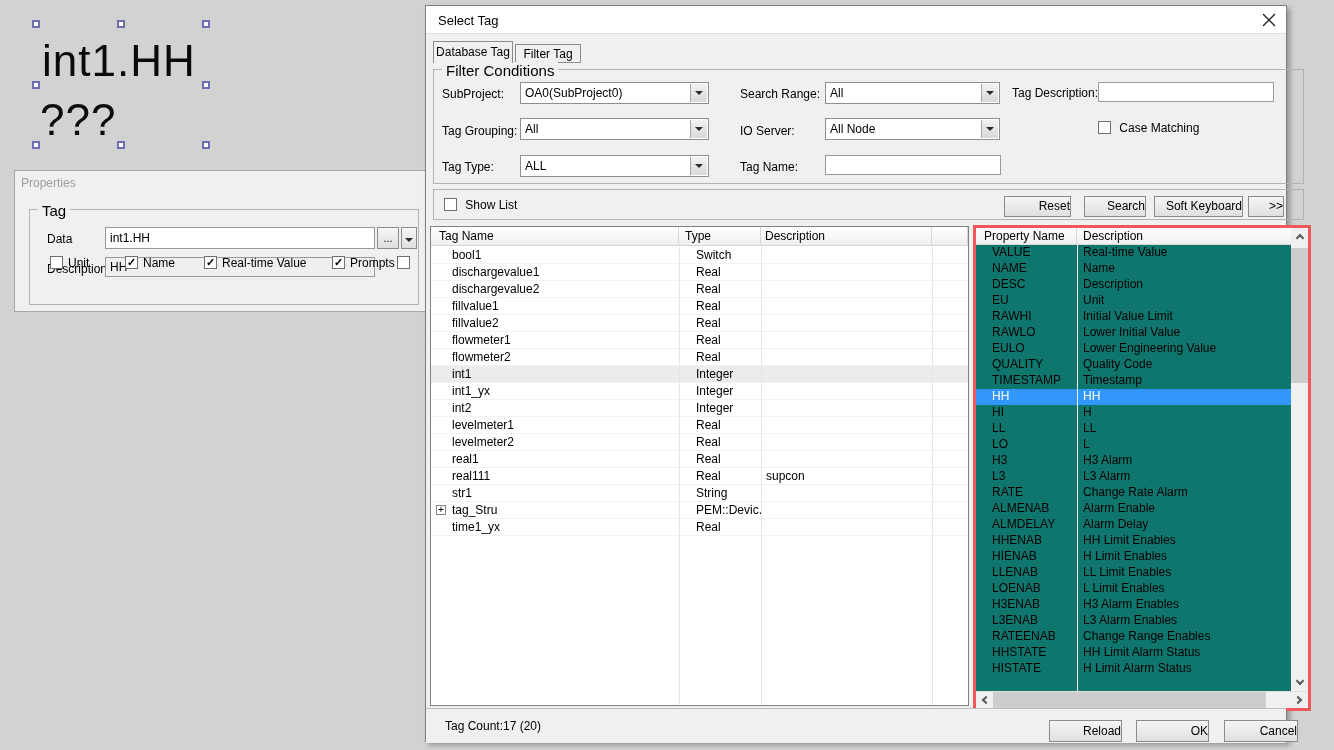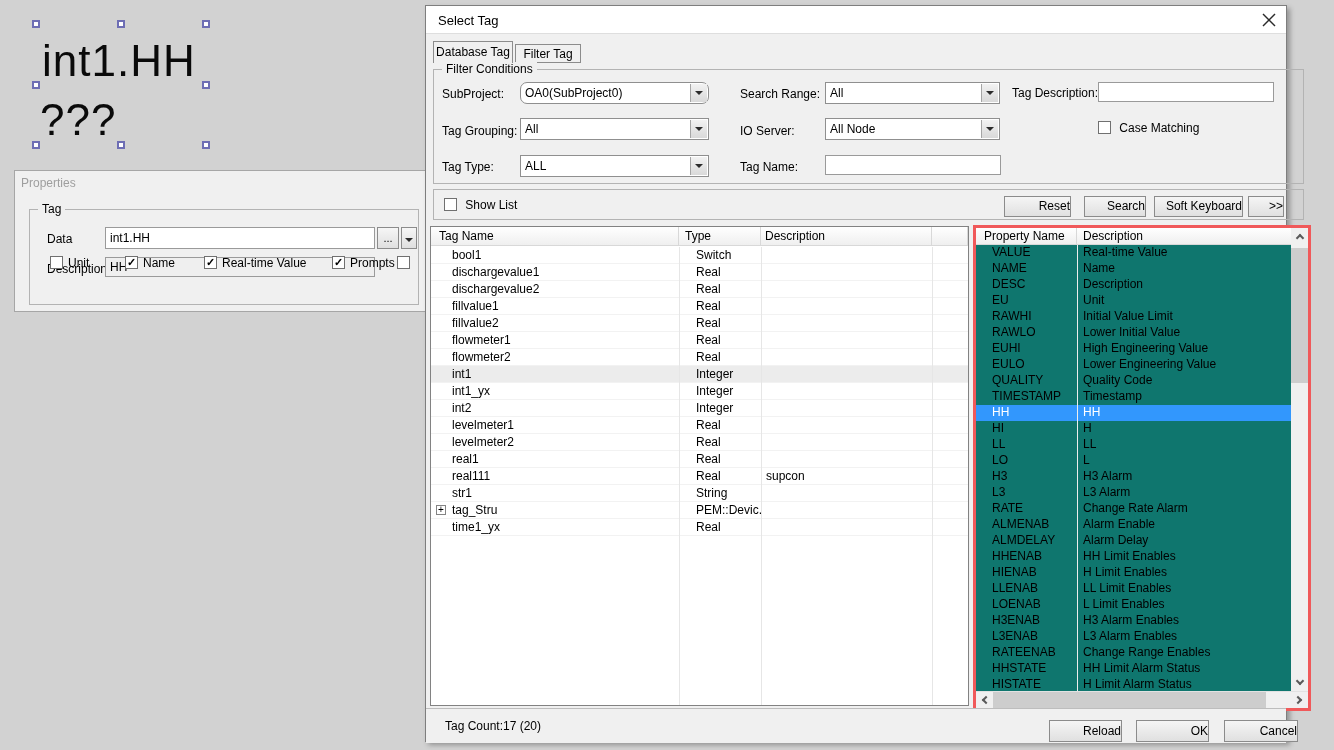--- a/index.html
+++ b/index.html
@@ -8,21 +8,21 @@
 
   
   .handle { position:absolute; width:8px; height:8px; background:#fff; border:2px solid #6e6eb4; }
   .canvas-text { position:absolute; font-size:44px; color:#0a0a0a; letter-spacing:1px; white-space:nowrap; }
 
   
   #properties-panel { position:absolute; left:14px; top:170px; width:412px; height:142px;
     background:#f0f0f0; border:1px solid #a6a6a6; z-index:1; }
   #properties-title { position:absolute; left:6px; top:5px; color:#9e9e9e; font-size:12px; }
   .groupbox { position:absolute; border:1px solid #b3b3b3; }
-  .groupbox > .legend { position:absolute; top:-8px; left:8px; background:#f0f0f0; padding:0 4px; font-size:12px; }
+  .groupbox > .legend { position:absolute; top:-8px; left:8px; background:#f0f0f0; padding:0 4px; font-size:15px; }
   #tag-group { left:14px; top:38px; width:390px; height:96px; }
   #tag-group .fldlabel { position:absolute; font-size:12px; }
   .txtinput { position:absolute; background:#fff; border:1px solid #9a9a9a; font-family:"Liberation Sans",sans-serif;
     font-size:12px; padding:0 4px; color:#000; }
   .txtinput.dim { background:#efefef; }
   .smallbtn { position:absolute; background:linear-gradient(180deg,#f6f6f6,#dfdfdf); border:1px solid #8b8b8b;
     font-size:11px; text-align:center; cursor:default; }
   .darr { display:inline-block; width:0; height:0; border-left:4px solid transparent; border-right:4px solid transparent;
     border-top:4px solid #2b2b2b; }
   .cb { display:inline-block; width:13px; height:13px; background:#fff; border:1px solid #707070;
@@ -155,21 +155,21 @@
     </svg>
   </div>
 
   <div class="tab" id="tab-db">Database Tag</div>
   <div class="tab" id="tab-sys">Filter Tag</div>
 
   <div class="groupbox" id="filter-group">
     <span class="legend">Filter Conditions</span>
 
     <span class="flabel" style="left:8px; top:17px;">SubProject:</span>
-    <div class="combo" style="left:86px; top:12px; width:189px;border-radius:7px;">
+    <div class="combo" style="left:86px; top:12px; width:189px;">
       <span class="ctext">OA0(SubProject0)</span>
       <span class="cbtn"><i class="darr"></i></span>
     </div>
     <span class="flabel" style="left:306px; top:17px;">Search Range:</span>
     <div class="combo" style="left:391px; top:12px; width:175px;">
       <span class="ctext">All</span>
       <span class="cbtn"><i class="darr"></i></span>
     </div>
     <span class="flabel" style="left:578px; top:16px;">Tag Description:</span>
     <input class="txtinput" style="left: 664px; top: 12px; width: 176px; height: 20px;" value="">
@@ -332,24 +332,20 @@
         </div>
         <div class="prow">
           <span class="pc pc-name">RAWHI</span>
           <span class="pc pc-desc">Initial Value Limit</span>
         </div>
         <div class="prow">
           <span class="pc pc-name">RAWLO</span>
           <span class="pc pc-desc">Lower Initial Value</span>
         </div>
         <div class="prow">
-          <span class="pc pc-name">EUHI</span>
-          <span class="pc pc-desc">High Engineering Value</span>
-        </div>
-        <div class="prow">
           <span class="pc pc-name">EULO</span>
           <span class="pc pc-desc">Lower Engineering Value</span>
         </div>
         <div class="prow">
           <span class="pc pc-name">QUALITY</span>
           <span class="pc pc-desc">Quality Code</span>
         </div>
         <div class="prow">
           <span class="pc pc-name">TIMESTAMP</span>
           <span class="pc pc-desc">Timestamp</span>

